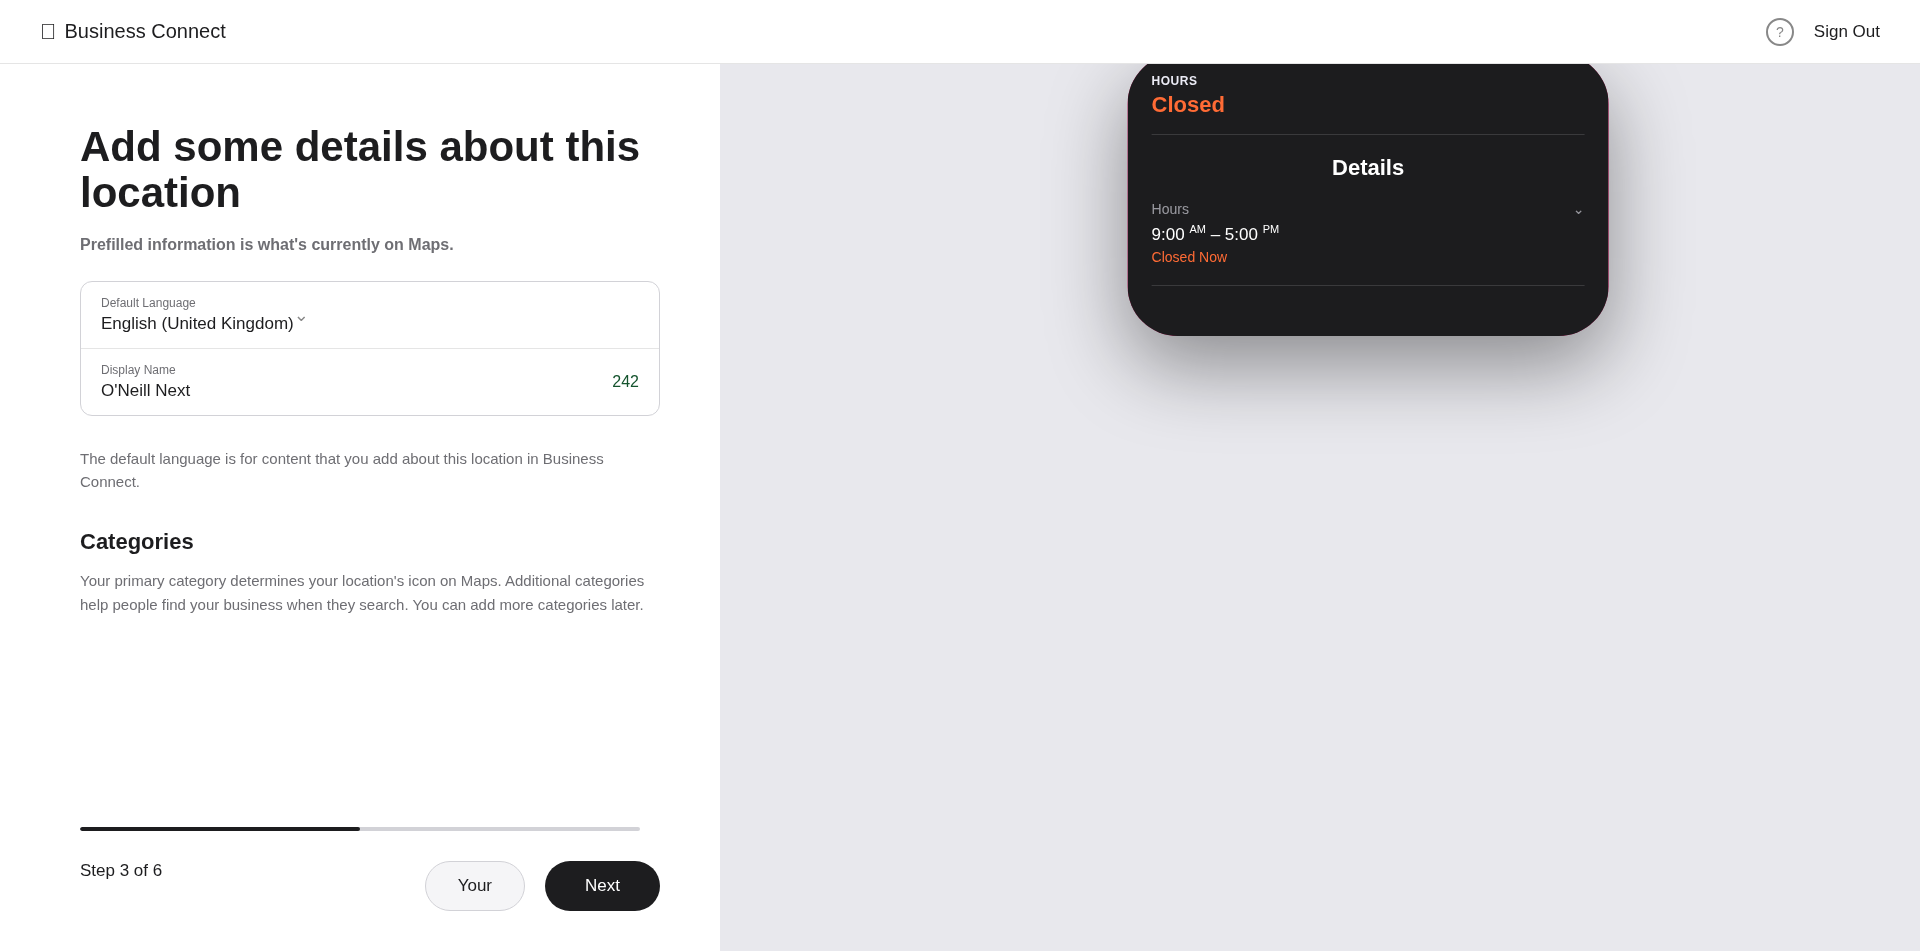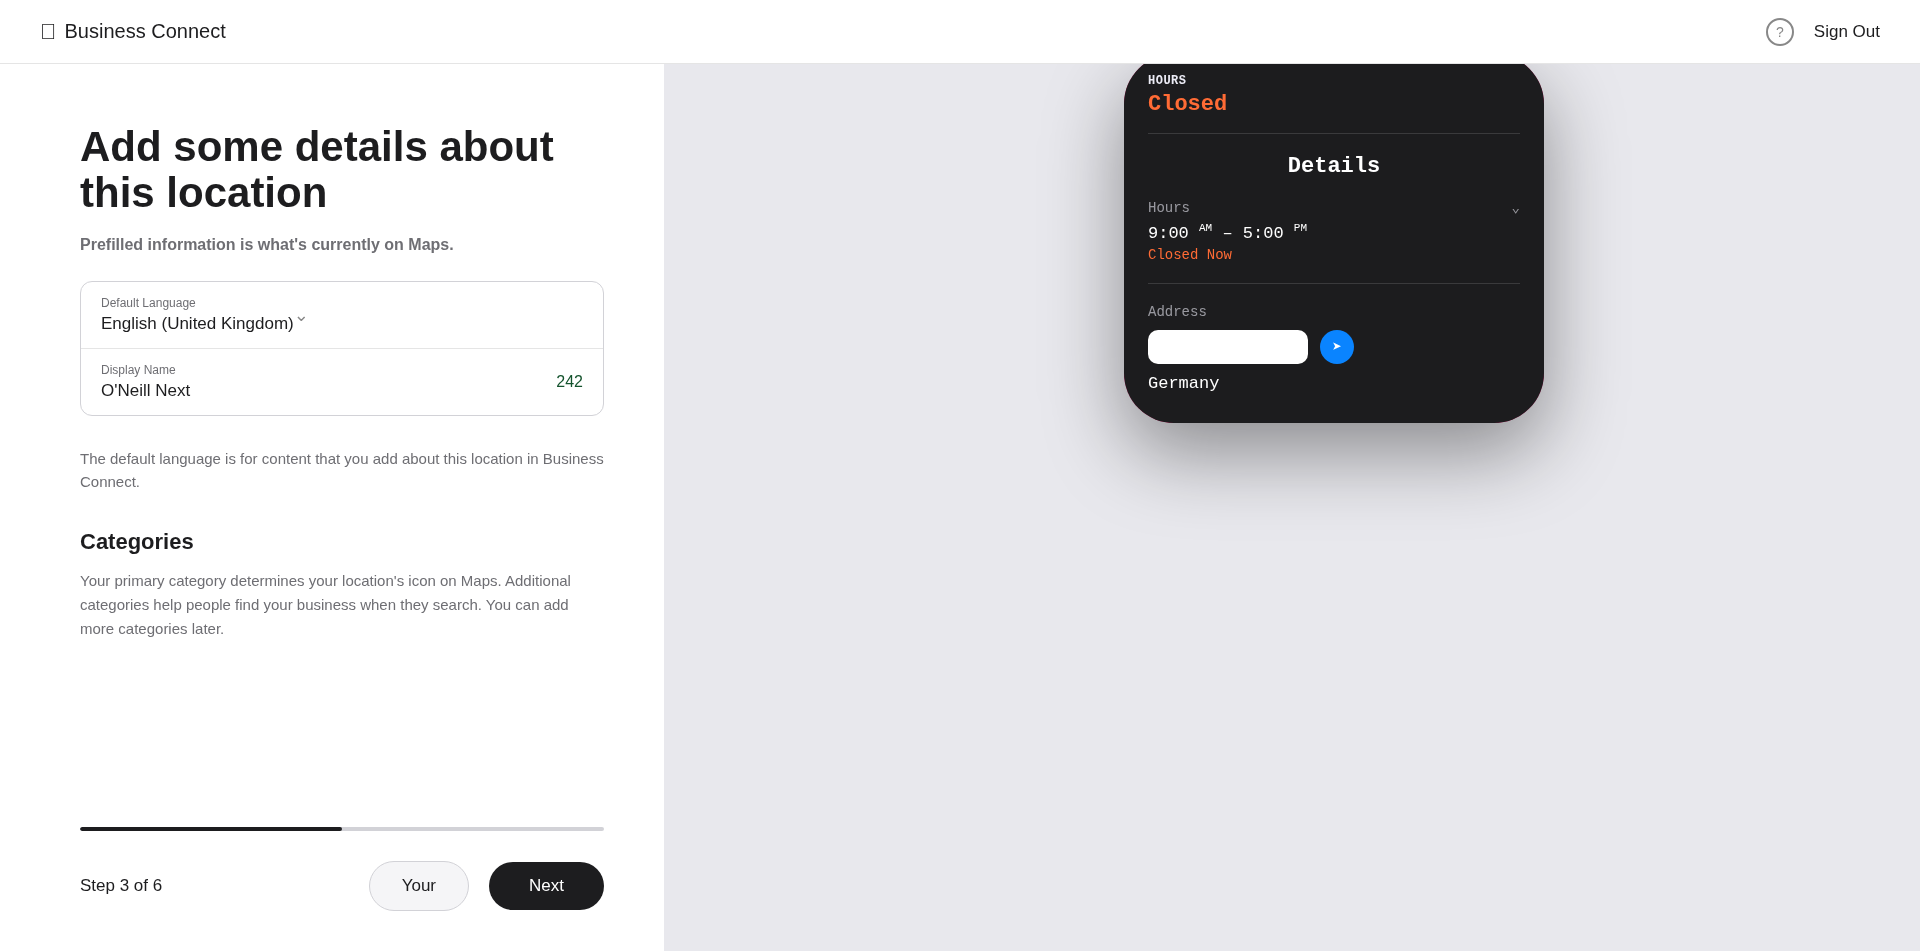--- a/index.html
+++ b/index.html
@@ -63,21 +63,21 @@
 
     
     .main {
       display: flex;
       flex: 1;
       overflow: hidden;
     }
 
     
     .left-panel {
-      width: 664px;
+      width: 720px;
       padding: 60px 60px 40px 80px;
       display: flex;
       flex-direction: column;
       background: #fff;
       flex-shrink: 0;
     }
 
     .page-title {
       font-size: 42px;
       font-weight: 700;
@@ -176,21 +176,20 @@
     }
 
     .progress-bar-fill {
       height: 100%;
       background: #1d1d1f;
       border-radius: 2px;
     }
 
     .bottom-row {
       display: flex;
-      align-items: center;
       gap: 20px;
     }
 
     .step-label {
       font-size: 17px;
       color: #1d1d1f;
       margin-right: auto;
     }
 
     .back-btn {
@@ -228,28 +227,27 @@
 
     
     .phone-container {
       position: absolute;
       top: -10px;
       left: 50%;
       transform: translateX(-40%);
     }
 
     .phone-mockup {
-      width: 420px;
+      width: 481px;
       background: #be185d;
       border-radius: 50px;
       padding: 0;
       box-shadow: 0 30px 80px rgba(0,0,0,0.4);
       overflow: hidden;
       position: relative;
-      font-family: Liberation Mono, monospace;
     }
 
     .phone-inner {
       background: #1c1c1e;
       border-radius: 46px;
       overflow: hidden;
     }
 
     .phone-screen {
       background: #1c1c1e;
@@ -449,30 +447,20 @@
                 <div class="detail-row-header">
                   <span class="detail-row-label">Hours</span>
                   <span class="detail-chevron">⌄</span>
                 </div>
                 <div class="detail-time">
                   <span>9:00 <sup class="detail-time-sup">AM</sup> – 5:00 <sup class="detail-time-sup">PM</sup></span>
                 </div>
                 <div class="detail-closed-now">Closed Now</div>
               </div>
 
-              <div class="address-section">
-                <div class="address-label">Address</div>
-                <div class="address-bar">
-                  <div class="address-search-box"></div>
-                  <div class="address-location-btn">
-                    <span class="location-arrow">➤</span>
-                  </div>
-                </div>
-                <div class="address-country">Germany</div>
-              </div>
             </div>
 
           </div>
         </div>
       </div>
     </div>
   </div>
 
 </div>
 

